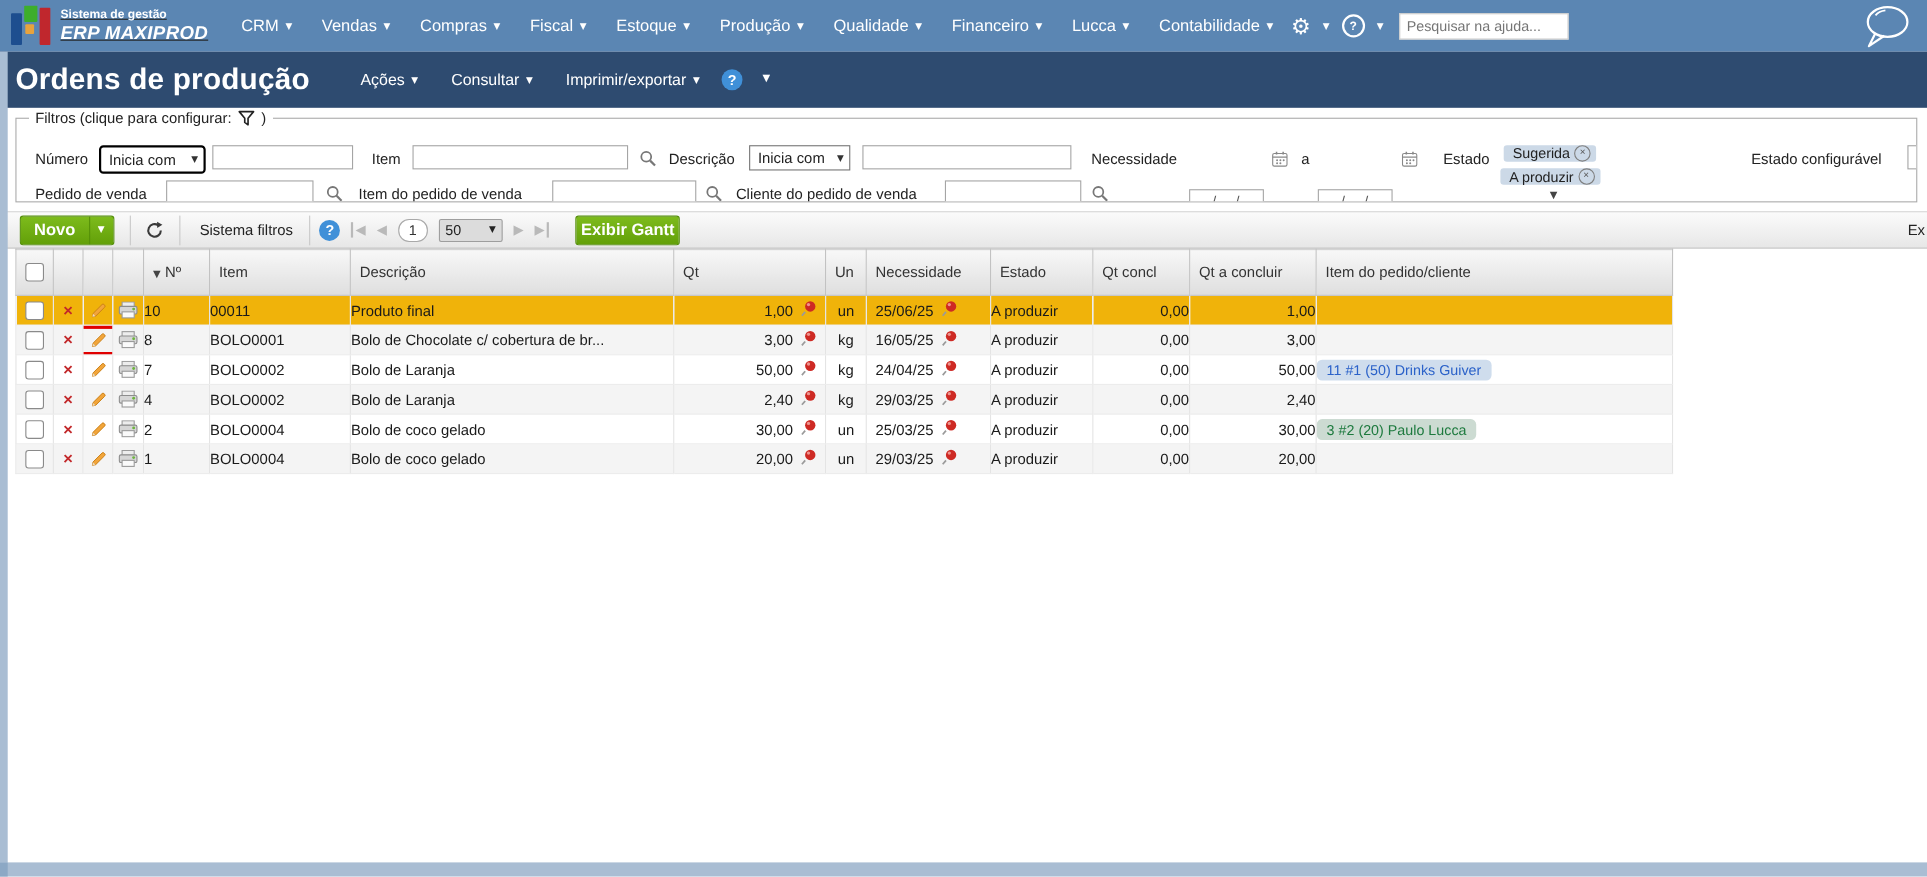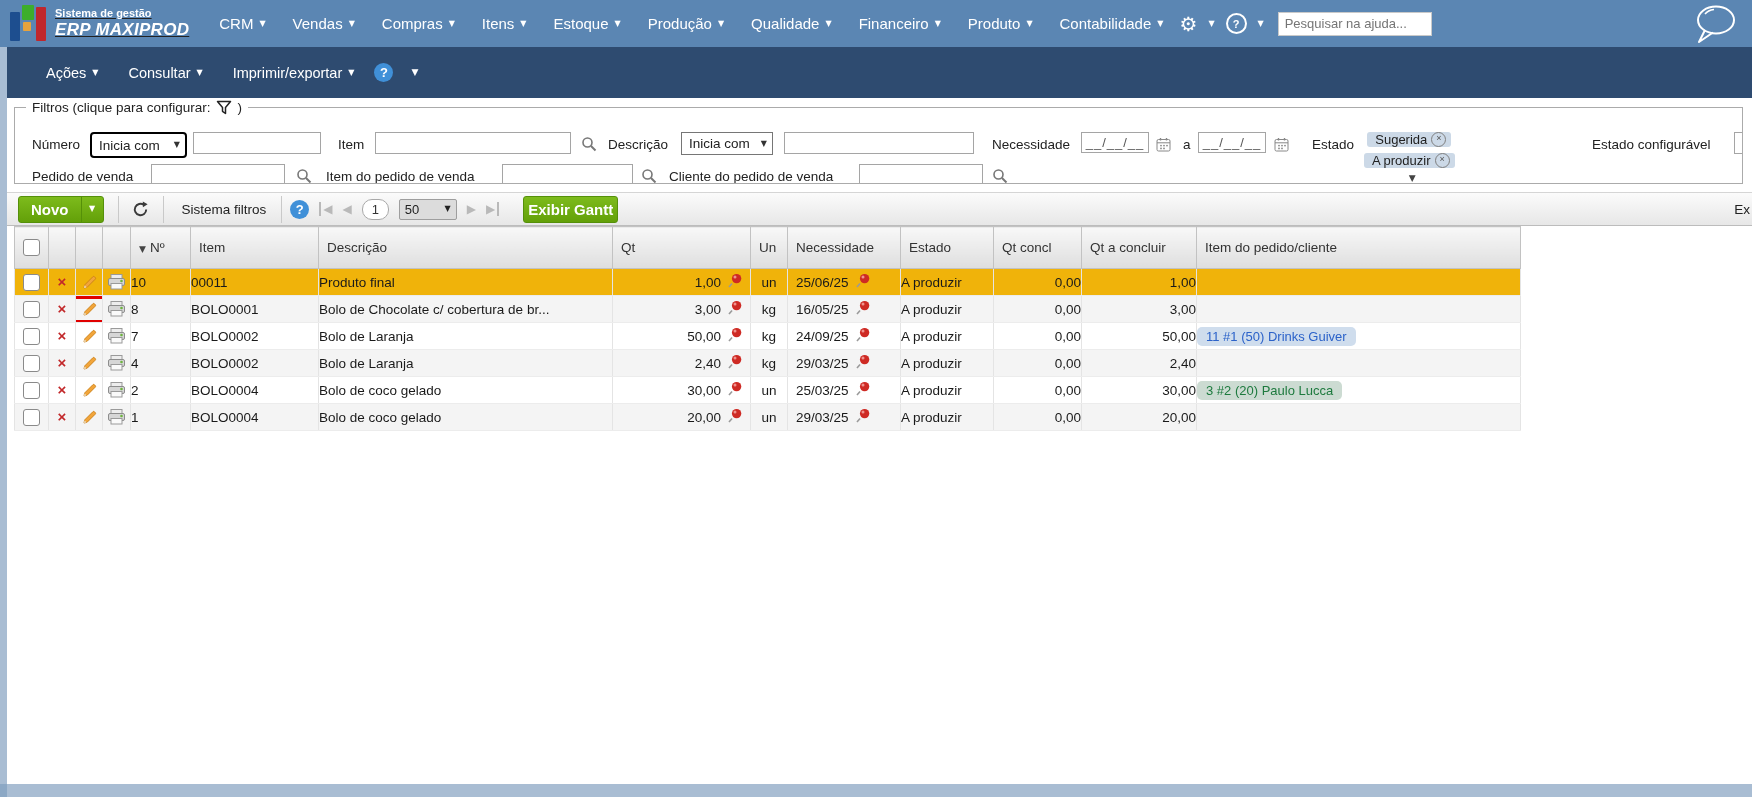--- a/index.html
+++ b/index.html
@@ -31,21 +31,21 @@
   .tb-extra-arr{color:#fff;margin-left:18px;font-size:9px;cursor:pointer;}
   
   fieldset.filters{position:absolute;left:14px;top:100px;width:1729px;height:84px;margin:0;padding:0;border:1px solid #ababab;background:#fff;overflow:hidden;box-sizing:border-box;}
   fieldset.filters legend{margin-left:11px;padding:0 6px;font-size:13.5px;color:#222;display:flex;align-items:center;gap:5px;}
   .fitem{position:absolute;height:24px;display:flex;align-items:center;font-size:13.5px;color:#222;white-space:nowrap;}
   .r1{top:17px;} .r2{top:49px;}
   .tinput{border:1px solid #a5a5a5;height:22px;background:#fff;box-sizing:border-box;}
   .sel{display:flex;justify-content:space-between;align-items:center;background:#fff;border:1px solid #767676;height:23px;padding:0 5px 0 7px;font-size:13.5px;box-sizing:border-box;cursor:pointer;}
   .sel .arr{color:#333;}
   .sel.focused{border:2px solid #000;border-radius:4px;height:26px;}
-  .datebox{border:1px solid #a5a5a5;height:21px;width:68px;display:flex;align-items:center;justify-content:center;color:#555;font-size:13px;letter-spacing:1px;box-sizing:border-box;background:#fff;}
+  .datebox{border:1px solid #a5a5a5;height:21px;width:68px;display:flex;align-items:center;justify-content:center;color:#555;font-size:13px;letter-spacing:1px;box-sizing:border-box;background:#fff;margin-top:40px;}
   .mag{cursor:pointer;display:inline-flex;}
   .chiprow{display:flex;align-items:center;gap:6px;flex-direction:column;}
   .fchip{background:#ccd9e7;border-radius:3px;height:21px;display:flex;align-items:center;padding:0 5px 0 8px;font-size:13px;color:#222;cursor:default;}
   .fchip .x{width:13px;height:13px;border:1px solid #7f7f7f;border-radius:50%;font-size:9px;line-height:11px;text-align:center;color:#555;margin-left:4px;cursor:pointer;background:#ccd9e7;}
   .estado-arr{color:#444;font-size:9px;margin-left:6px;cursor:pointer;}
   
   .toolbar{position:absolute;left:0;top:192px;right:0;height:34px;background:linear-gradient(#fbfbfb,#e7e7e7);border-top:1px solid #d5d5d5;border-bottom:1px solid #bcbcbc;display:flex;align-items:center;padding-left:18px;box-sizing:border-box;}
   .btn-green{background:linear-gradient(#7dbb1c,#63a009);border:1px solid #55900a;border-radius:3px;color:#fff;font-weight:bold;font-size:15px;height:27px;display:flex;align-items:center;cursor:pointer;box-sizing:border-box;}
   .novo-main{padding:0 12px;}
   .novo-arrow{width:21px;display:flex;align-items:center;justify-content:center;border-left:1px solid #559008;height:100%;font-size:8px;}
@@ -117,41 +117,41 @@
       </span>
       <span class="menu-item">
         <span>Vendas</span>
         <span class="arr">▼</span>
       </span>
       <span class="menu-item">
         <span>Compras</span>
         <span class="arr">▼</span>
       </span>
       <span class="menu-item">
-        <span>Itens</span>
+        <span>Fiscal</span>
         <span class="arr">▼</span>
       </span>
       <span class="menu-item">
         <span>Estoque</span>
         <span class="arr">▼</span>
       </span>
       <span class="menu-item">
         <span>Produção</span>
         <span class="arr">▼</span>
       </span>
       <span class="menu-item">
         <span>Qualidade</span>
         <span class="arr">▼</span>
       </span>
       <span class="menu-item">
         <span>Financeiro</span>
         <span class="arr">▼</span>
       </span>
       <span class="menu-item">
-        <span>Produto</span>
+        <span>Lucca</span>
         <span class="arr">▼</span>
       </span>
       <span class="menu-item">
         <span>Contabilidade</span>
         <span class="arr">▼</span>
       </span>
     </nav>
   <div class="top-icons">
     <span class="gear iconfont">⚙</span>
     <span class="arr">▼</span>
@@ -162,20 +162,21 @@
   <span class="bubble">
     <svg width="46" height="40" viewBox="0 0 46 40">
       <ellipse cx="24" cy="16" rx="18" ry="13.5" fill="none" stroke="#fff" stroke-width="2"></ellipse>
       <path d="M13 26 L7 38 L21 28.5" fill="none" stroke="#fff" stroke-width="2" stroke-linejoin="round"></path>
       <path d="M13 10 a 13 9 0 0 1 9 -4.5" fill="none" stroke="#fff" stroke-width="1.6"></path>
     </svg>
   </span>
 </header>
 
 <div class="titlebar">
+  <h1 class="page-title">Ordens de produção</h1>
   <nav class="tb-menus" id="titlebar-menus">
       <span class="menu-item">
         <span>Ações</span>
         <span class="arr">▼</span>
       </span>
       <span class="menu-item">
         <span>Consultar</span>
         <span class="arr">▼</span>
       </span>
       <span class="menu-item">
@@ -476,21 +477,21 @@
             <span><svg class="pin" width="14" height="15" viewBox="0 0 14 15">
                 <line x1="4" y1="10.5" x2="1" y2="14" stroke="#9a9a9a" stroke-width="1.6"></line>
                 <circle cx="8.6" cy="5.6" r="4.7" fill="#ce2a24"></circle>
                 <circle cx="7" cy="3.9" r="1.5" fill="#ef938e"></circle>
               </svg></span>
           </span>
         </td>
         <td class="t-un">kg</td>
         <td>
           <span class="necwrap">
-            <span>24/09/25</span>
+            <span>24/04/25</span>
             <span><svg class="pin" width="14" height="15" viewBox="0 0 14 15">
                 <line x1="4" y1="10.5" x2="1" y2="14" stroke="#9a9a9a" stroke-width="1.6"></line>
                 <circle cx="8.6" cy="5.6" r="4.7" fill="#ce2a24"></circle>
                 <circle cx="7" cy="3.9" r="1.5" fill="#ef938e"></circle>
               </svg></span>
           </span>
         </td>
         <td class="t-estado">A produzir</td>
         <td class="t-qtr">0,00</td>
         <td class="t-qtr">50,00</td>

